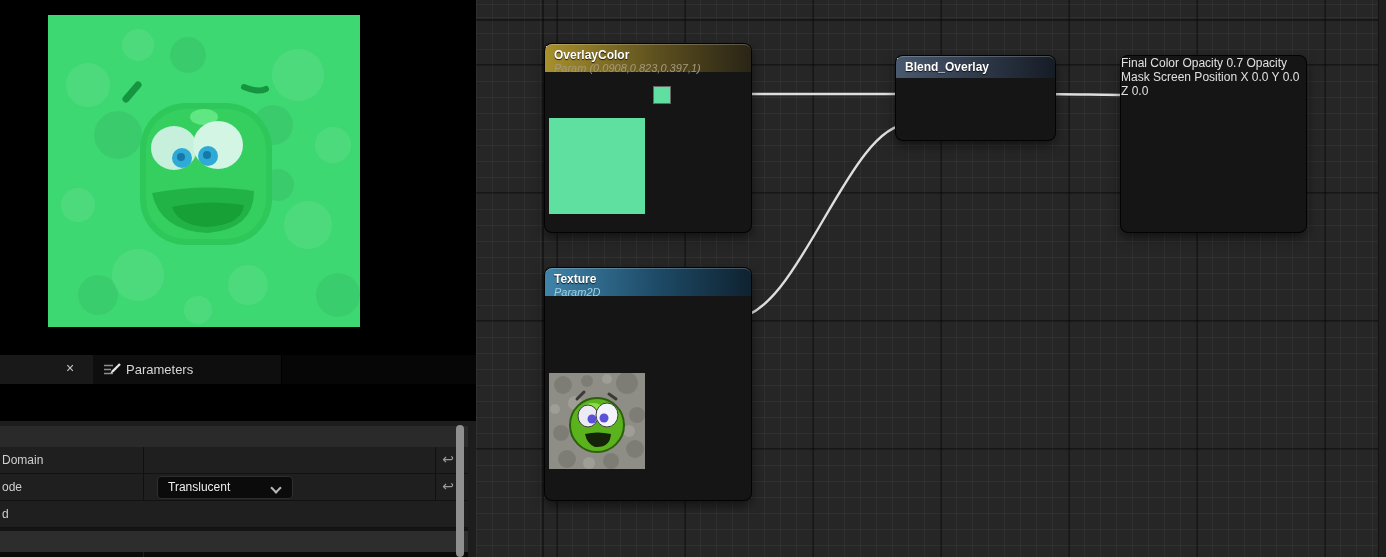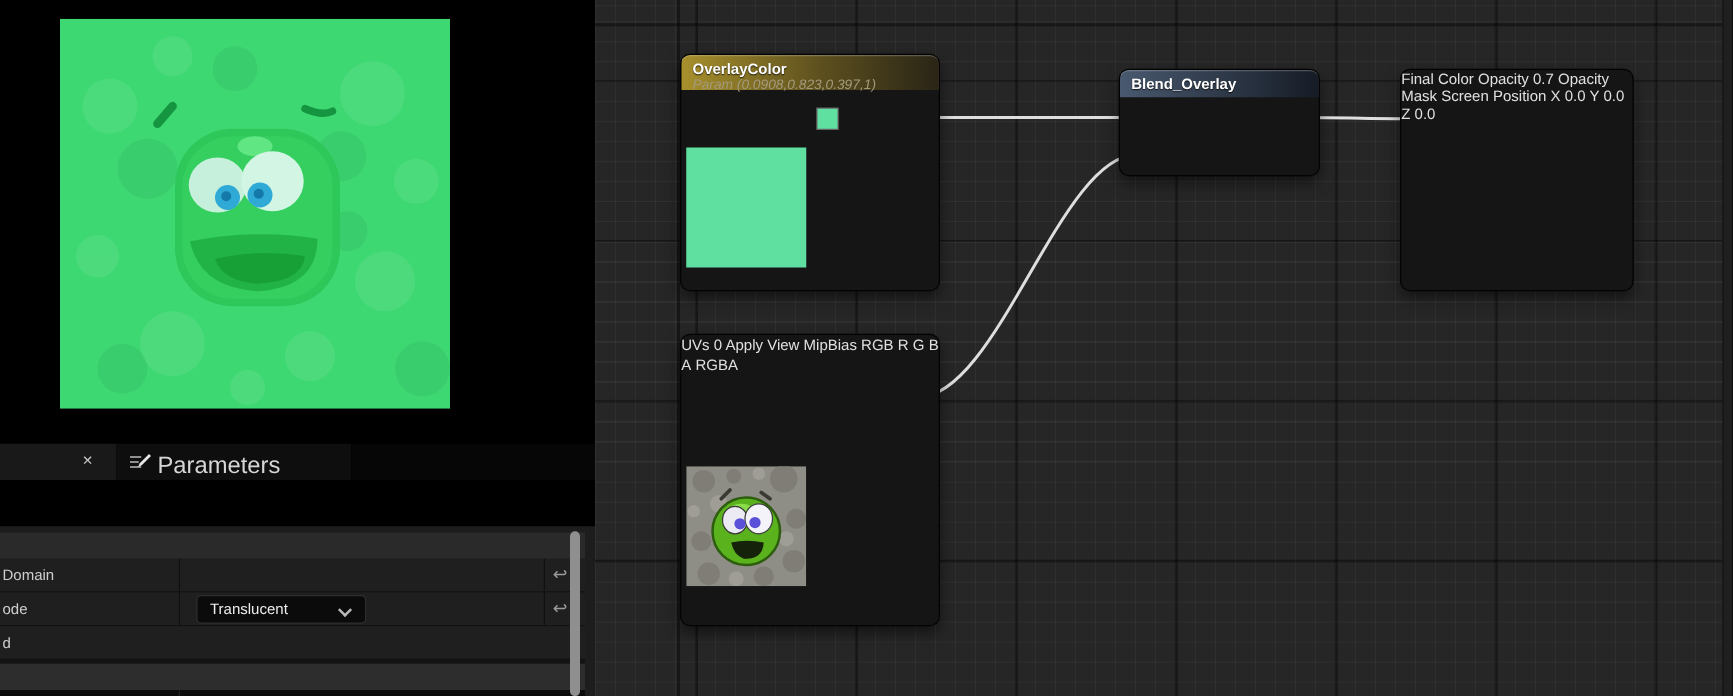--- a/index.html
+++ b/index.html
@@ -7,21 +7,21 @@
        font-family:"Liberation Sans",sans-serif;color:#e0e0e0;font-size:12px;}
   .abs{position:absolute;}
 
   
   #left-region{left:0;top:0;width:476px;height:557px;background:#000;}
   #preview-viewport{left:48px;top:15px;width:312px;height:312px;}
   #tab-bar{left:0;top:355px;width:476px;height:29px;background:#060606;}
   .tab-active{left:0;top:0;width:93px;height:29px;background:#191919;}
   .tab-close{position:absolute;left:66px;top:5px;font-size:14px;color:#c8c8c8;cursor:pointer;}
   .tab-params{left:93px;top:0;width:188px;height:29px;background:#0e0e0e;border-right:1px solid #000;}
-  .tab-params .lbl{position:absolute;left:33px;top:7px;color:#d6d6d6;font-size:19px;}
+  .tab-params .lbl{position:absolute;left:33px;top:7px;color:#d6d6d6;font-size:13px;}
   .tab-params svg{position:absolute;left:10px;top:7px;}
   #toolbar{left:0;top:384px;width:476px;height:37px;background:#191919;}
   #search-pill{position:absolute;left:-40px;top:7px;width:457px;height:21px;border-radius:11px;
      background:#0c0c0c;border:1px solid #464646;color:#bdbdbd;line-height:21px;padding-left:38px;box-sizing:content-box;}
   .tool-icon{position:absolute;top:9px;color:#c8c8c8;cursor:pointer;}
   #details-body{left:0;top:421px;width:500px;height:136px;background:#1d1d1d;}
   .cat-strip{left:0;width:468px;background:#2a2a2a;}
   .d-row{left:0;width:468px;height:27px;background:#1f1f1f;border-bottom:1px solid #121212;box-sizing:border-box;}
   .d-label{position:absolute;left:2px;top:0;line-height:26px;color:#cfcfcf;}
   .col-div{position:absolute;top:0;bottom:0;width:1px;background:#101010;}
@@ -190,20 +190,25 @@
             box-shadow:0 0 0 1px rgba(255,255,255,.35);"></span>
       <span class="pin p-filled" style="left:183px;top:45px;"></span>
       <span class="pin p-red" style="left:183px;top:75px;"></span>
       <span class="pin p-green" style="left:183px;top:105px;"></span>
       <span class="pin p-blue" style="left:183px;top:135px;"></span>
       <span class="pin p-gray" style="left:183px;top:165px;"></span>
       <span class="abs" style="left:4px;top:74px;width:96px;height:96px;background:#5fe0a0;"></span>
     </div>
 
     <div class="node" style="left:69px;top:268px;width:206px;height:232px;">
+      <div class="node-header hdr-blue" style="height:28px;">
+        <div class="node-title">Texture</div>
+        <div class="node-sub">Param2D</div>
+        <span class="chev-up" style="position:absolute;right:10px;top:12px;"></span>
+      </div>
       <span class="pin p-gray" style="left:10px;top:47px;width:10px;height:10px;"></span>
       <span class="plabel" style="left:31px;top:46px;">UVs</span>
       <span class="vbox" style="left:58px;top:43px;width:20px;height:19px;line-height:17px;">0</span>
       <span class="pin p-gray" style="left:10px;top:79px;width:10px;height:10px;"></span>
       <span class="plabel" style="left:31px;top:78px;">Apply View MipBias</span>
 
       <div class="abs" style="left:4px;top:105px;width:96px;height:96px;">
         <svg width="96" height="96" viewBox="0 0 96 96">
           <rect width="96" height="96" fill="#8f8e86"></rect>
           <g fill="#7b7a72" opacity="0.8">

